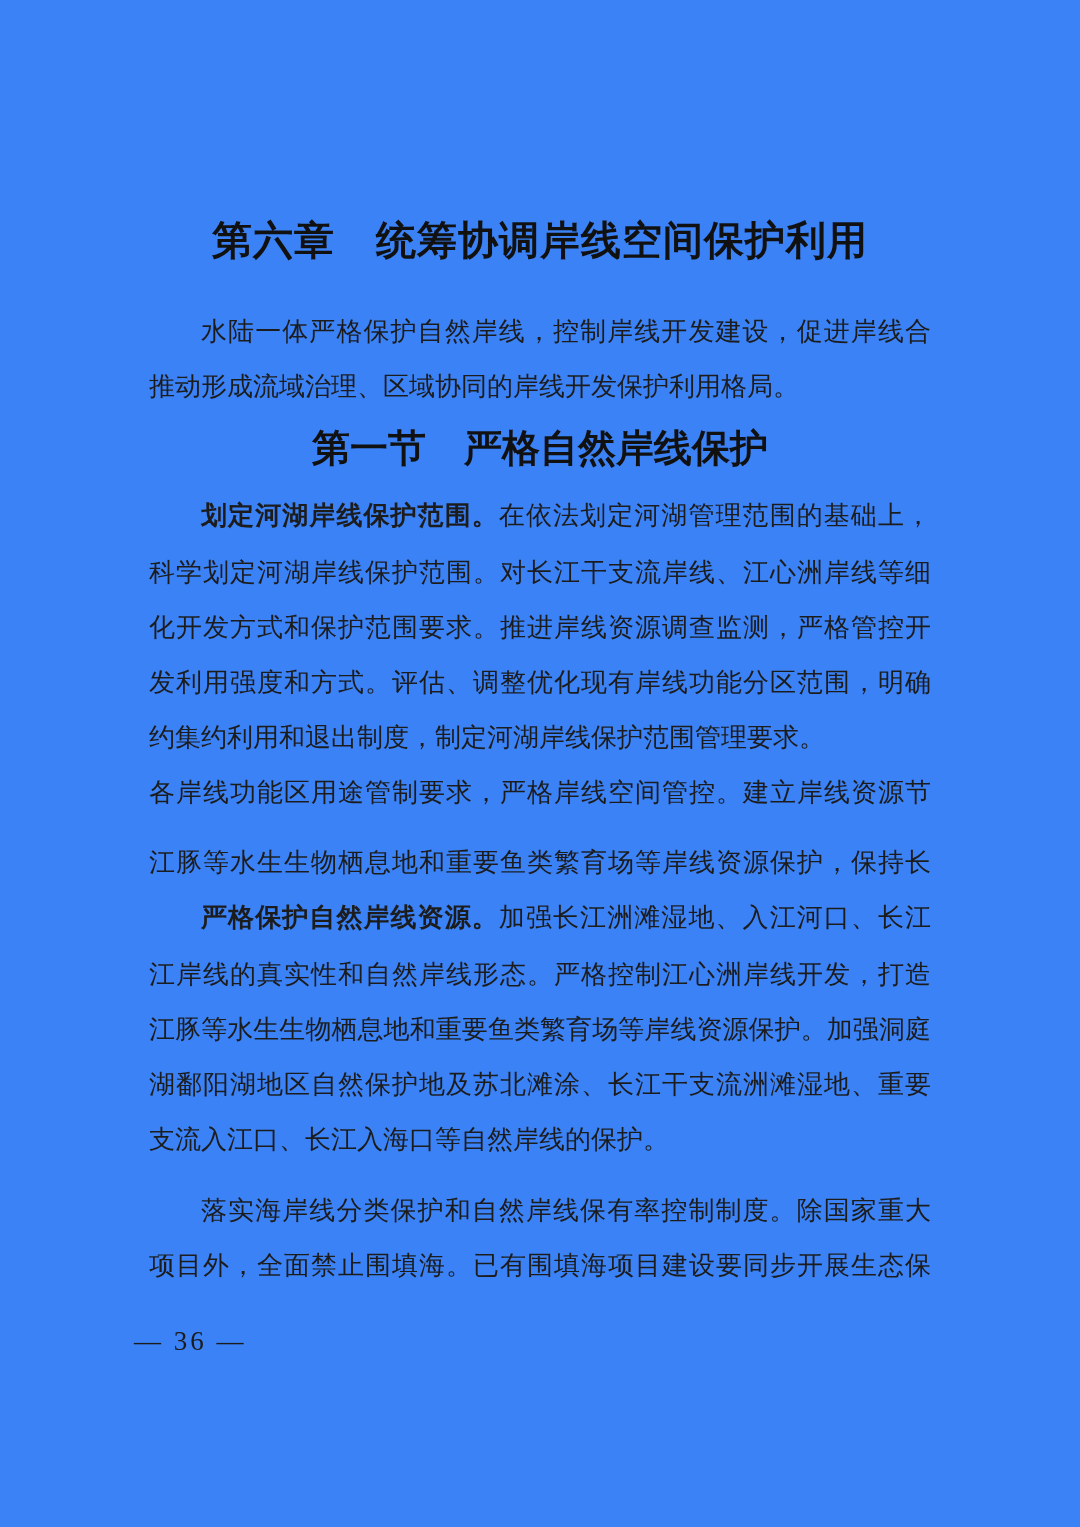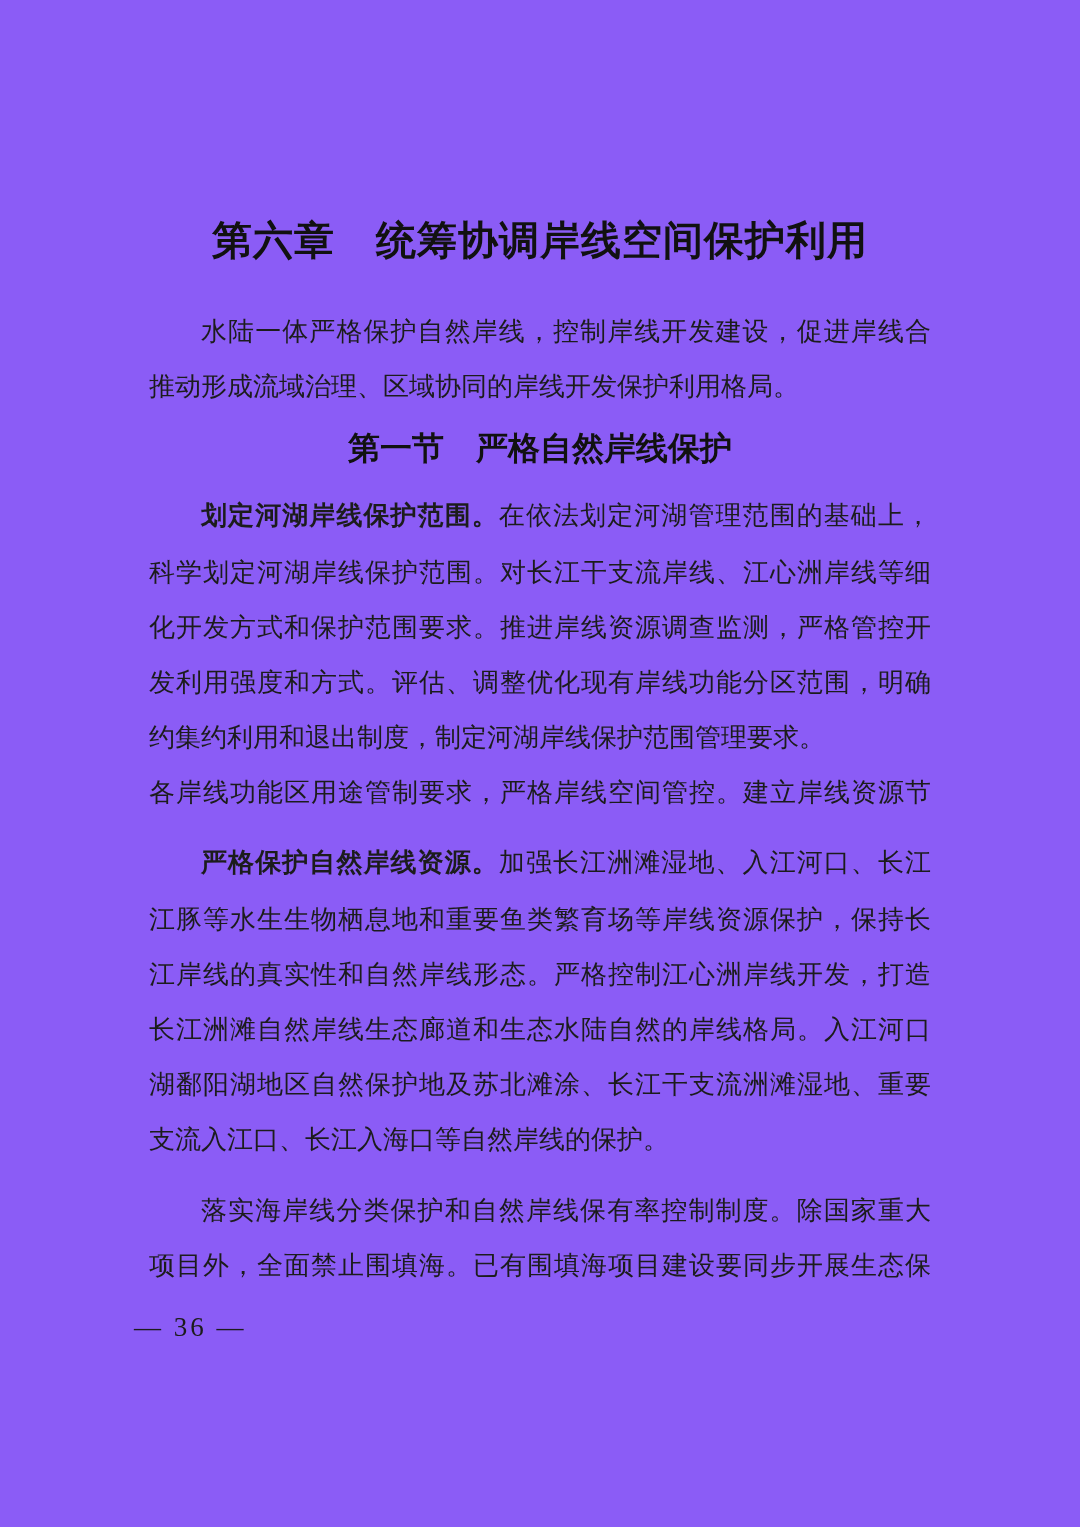--- a/index.html
+++ b/index.html
@@ -4,21 +4,21 @@
 <style>
   html, body {
     margin: 0;
     padding: 0;
     background: #ffffff;
   }
   .page {
     position: relative;
     width: 1080px;
     height: 1527px;
-    background: #8b5cf6;
+    background: #3b82f6;
     color: #1c1c1c;
     font-family: "Liberation Serif", "DejaVu Serif", serif;
     overflow: hidden;
   }
   .content {
     width: 812px;
     margin-left: 134px;
   }
   .chapter-title {
     margin-top: 216px;
@@ -28,21 +28,21 @@
     line-height: 48px;
     text-align: center;
     color: #111111;
     letter-spacing: 1px;
     white-space: nowrap;
   }
   .section-title {
     margin-top: 16px;
     font-family: "Liberation Sans", "DejaVu Sans", sans-serif;
     font-weight: 700;
-    font-size: 32px;
+    font-size: 38px;
     line-height: 36px;
     text-align: center;
     color: #111111;
     white-space: nowrap;
   }
   .para {
     margin: 15px;
   }
   .para-intro   { margin-top: 40px; }
   .para-delineate { margin-top: 22px; }
@@ -60,21 +60,21 @@
   }
   .line.indent {
     text-indent: 2em;
   }
   .lead {
     font-weight: 700;
     font-family: Liberation Mono, monospace;
   }
   .page-number {
     margin-left: 134px;
-    margin-top: 16px;
+    margin-top: 30px;
     font-size: 27px;
     line-height: 36px;
     color: #1c1c1c;
     letter-spacing: 3px;
     font-family: "Liberation Serif", "DejaVu Serif", serif;
   }
 </style>
 </head>
 <body>
 
@@ -95,26 +95,26 @@
         <span class="lead">划定河湖岸线保护范围。</span><span>在依法划定河湖管理范围的基础上，</span>
       </div>
       <div class="line">科学划定河湖岸线保护范围。对长江干支流岸线、江心洲岸线等细</div>
       <div class="line">化开发方式和保护范围要求。推进岸线资源调查监测，严格管控开</div>
       <div class="line">发利用强度和方式。评估、调整优化现有岸线功能分区范围，明确</div>
       <div class="line short">约集约利用和退出制度，制定河湖岸线保护范围管理要求。</div>
       <div class="line">各岸线功能区用途管制要求，严格岸线空间管控。建立岸线资源节</div>
     </div>
 
     <div class="para para-protect">
+      <div class="line">江豚等水生生物栖息地和重要鱼类繁育场等岸线资源保护，保持长</div>
       <div class="line indent">
         <span class="lead">严格保护自然岸线资源。</span><span>加强长江洲滩湿地、入江河口、长江</span>
       </div>
-      <div class="line">江豚等水生生物栖息地和重要鱼类繁育场等岸线资源保护，保持长</div>
       <div class="line">江岸线的真实性和自然岸线形态。严格控制江心洲岸线开发，打造</div>
-      <div class="line">长江洲滩自然岸线生态廊道和生态水陆自然的岸线格局。入江河口</div>
+      <div class="line">江豚等水生生物栖息地和重要鱼类繁育场等岸线资源保护。加强洞庭</div>
       <div class="line">湖鄱阳湖地区自然保护地及苏北滩涂、长江干支流洲滩湿地、重要</div>
       <div class="line short">支流入江口、长江入海口等自然岸线的保护。</div>
     </div>
 
     <div class="para para-coastline">
       <div class="line indent">落实海岸线分类保护和自然岸线保有率控制制度。除国家重大</div>
       <div class="line">项目外，全面禁止围填海。已有围填海项目建设要同步开展生态保</div>
     </div>
 
   </div>

